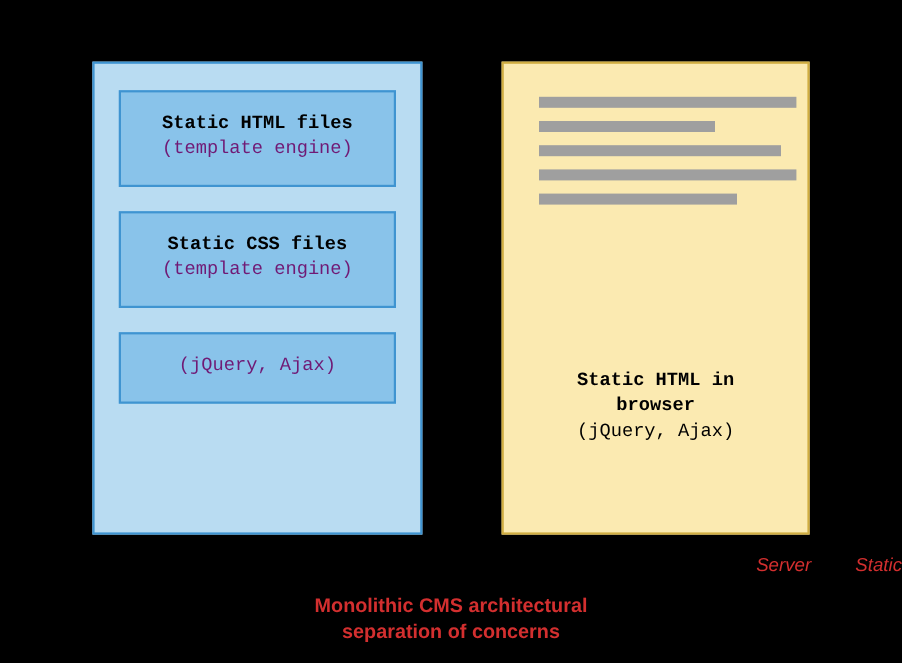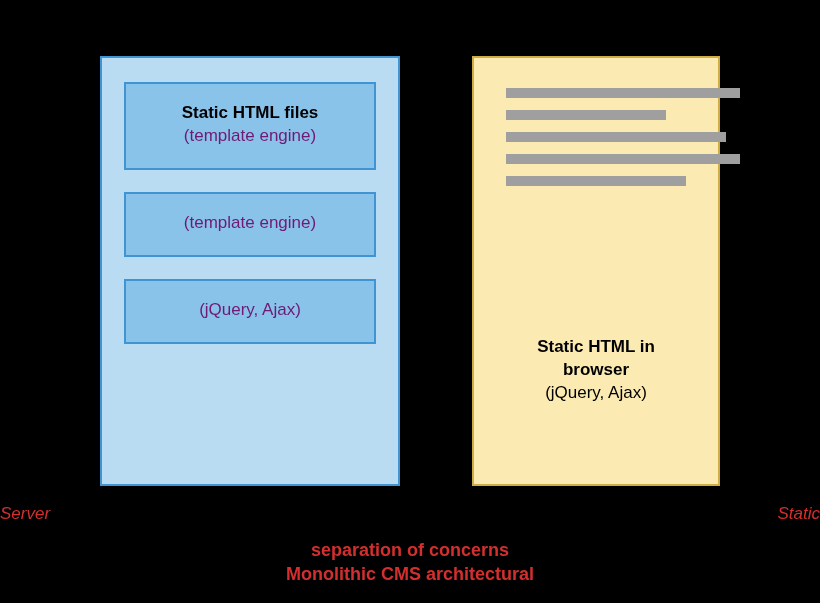--- a/index.html
+++ b/index.html
@@ -9,20 +9,21 @@
     background: #000;
     font-family: -apple-system, "Helvetica Neue", Helvetica, Arial, sans-serif;
     position: relative;
     overflow: hidden;
   }
   .panels {
     display: flex;
     justify-content: center;
     gap: 72px;
     padding-top: 56px;
+    font-family: Liberation Mono, monospace;
   }
   .server-panel {
     width: 300px;
     height: 430px;
     background: #b9dcf2;
     border: 2px solid #3f94d1;
     display: flex;
     flex-direction: column;
     gap: 22px;
     padding: 24px 22px;
@@ -38,21 +39,21 @@
     font-weight: 700;
     font-size: 17px;
     color: #000;
   }
   .file-box .sub {
     font-size: 17px;
     color: #701a75;
     font-weight: 400;
   }
   .client-panel {
-    width: 248px;
+    width: 280px;
     height: 430px;
     background: #fbeab1;
     border: 2px solid #d0ad42;
     position: relative;
   }
   .text-lines {
     position: absolute;
     top: 30px;
     left: 32px;
     right: 34px;
@@ -83,21 +84,21 @@
     font-weight: 400;
   }
   .labels {
     position: absolute;
     top: 504px;
     width: 100%;
     text-align: center;
   }
   .label-row {
     display: flex;
-    justify-content: space-between;
+    justify-content: flex-end;
     gap: 40px;
     font-style: italic;
     font-size: 17px;
     color: #d32f2f;
     margin-bottom: 14px;
   }
   .main-caption {
     font-weight: 700;
     font-size: 18px;
     color: #d32f2f;
@@ -108,20 +109,21 @@
 <body>
 
 <div class="panels">
 
   <div class="server-panel">
     <div class="file-box">
       <div class="title">Static HTML files</div>
       <div class="sub">(template engine)</div>
     </div>
     <div class="file-box">
+      <div class="title">Static CSS files</div>
       <div class="sub">(template engine)</div>
     </div>
     <div class="file-box">
       <div class="sub">(jQuery, Ajax)</div>
     </div>
   </div>
 
   <div class="client-panel">
     <div class="text-lines">
       <div class="text-line" style="width:234px"></div>
@@ -137,16 +139,16 @@
   </div>
 
 </div>
 
 <div class="labels">
   <div class="label-row">
     <span>Server</span>
     <span>Static</span>
   </div>
   <div class="main-caption">
+    <div>Monolithic CMS architectural</div>
     <div>separation of concerns</div>
-    <div>Monolithic CMS architectural</div>
   </div>
 </div>
 
 </body></html>

